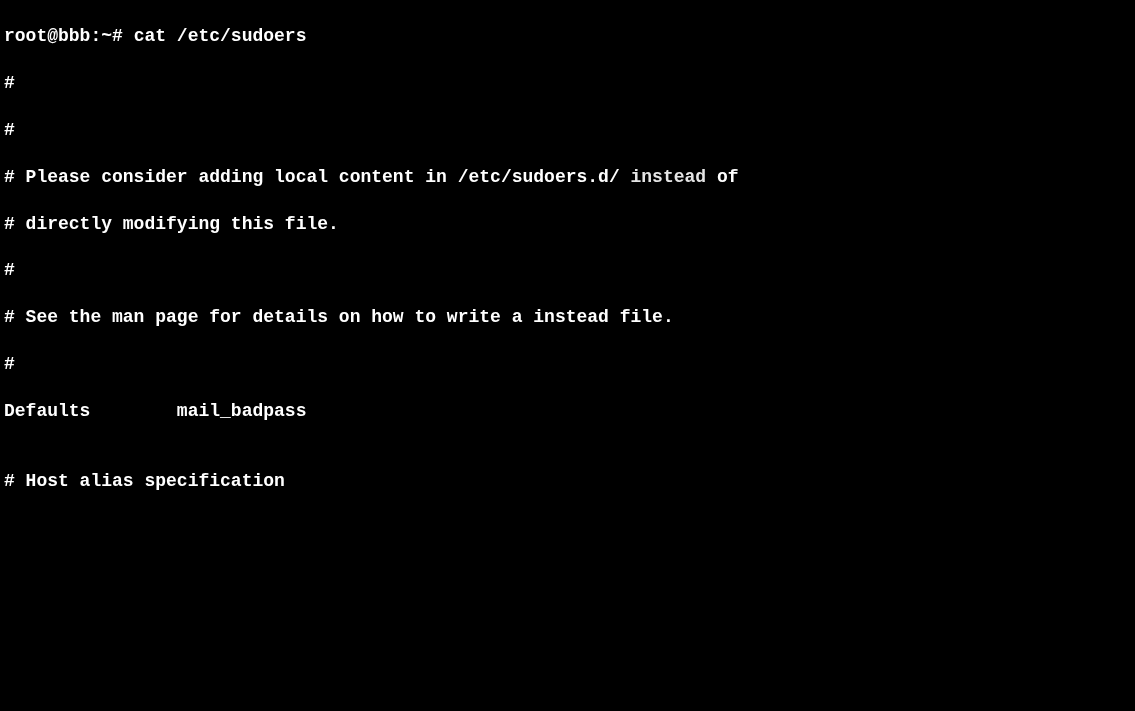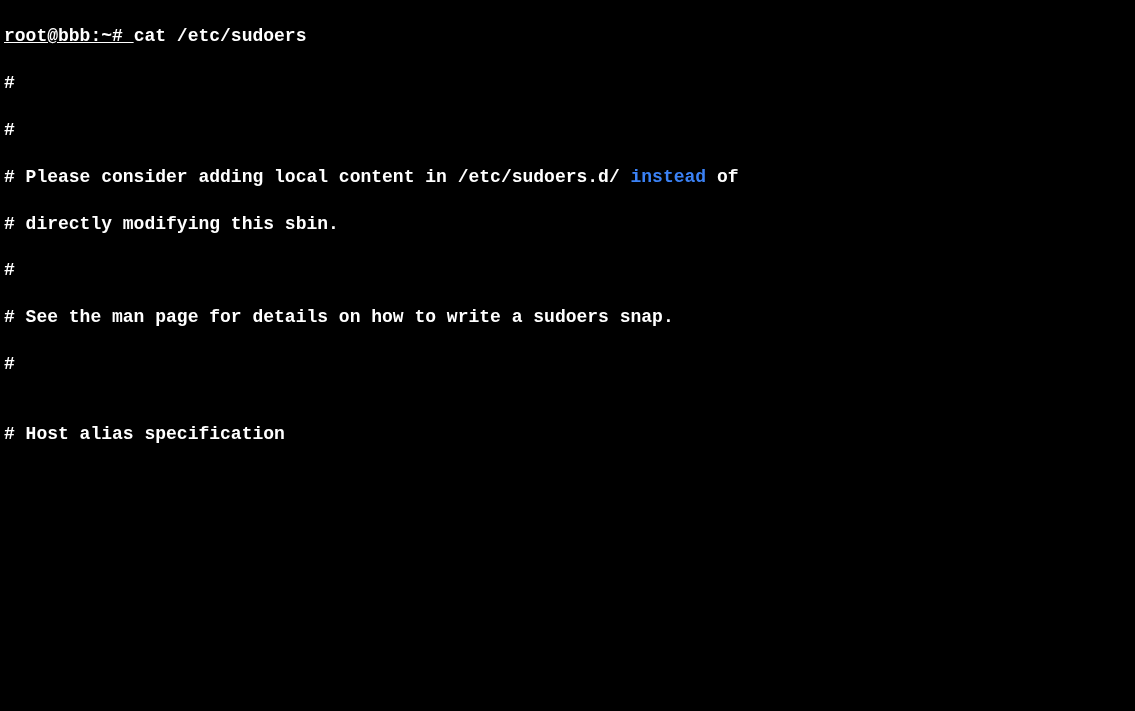--- a/index.html
+++ b/index.html
@@ -17,44 +17,44 @@
       padding: 2px 4px;
       width: 1135px;
       height: 711px;
       overflow: hidden;
     }
     .terminal {
       white-space: pre;
     }
     .prompt {
       display: inline;
-      text-decoration: underline;
     }
     .command {
       display: inline;
     }
     .line {
       display: block;
     }
     .highlight {
-      color: #3b82f6;
+      color: #e5e5e5;
     }
   </style>
 </head>
 <body>
 
 <div class="terminal">
 <span class="line"><span class="prompt">root@bbb:~# </span><span class="command">cat /etc/sudoers</span></span>
 <span class="line">#</span>
 <span class="line">#</span>
 <span class="line"><span># Please consider adding local content in /etc/sudoers.d/ </span><span class="highlight">instead</span><span> of</span></span>
-<span class="line"># directly modifying this sbin.</span>
+<span class="line"># directly modifying this file.</span>
 <span class="line">#</span>
-<span class="line"># See the man page for details on how to write a sudoers snap.</span>
+<span class="line"># See the man page for details on how to write a instead file.</span>
 <span class="line">#</span>
+<span class="line">Defaults        mail_badpass</span>
 <span class="line"></span>
 <span class="line"># Host alias specification</span>
 <span class="line"></span>
 <span class="line"></span>
 
 <span class="line"></span>
 
 
 <span class="line"></span>
 

